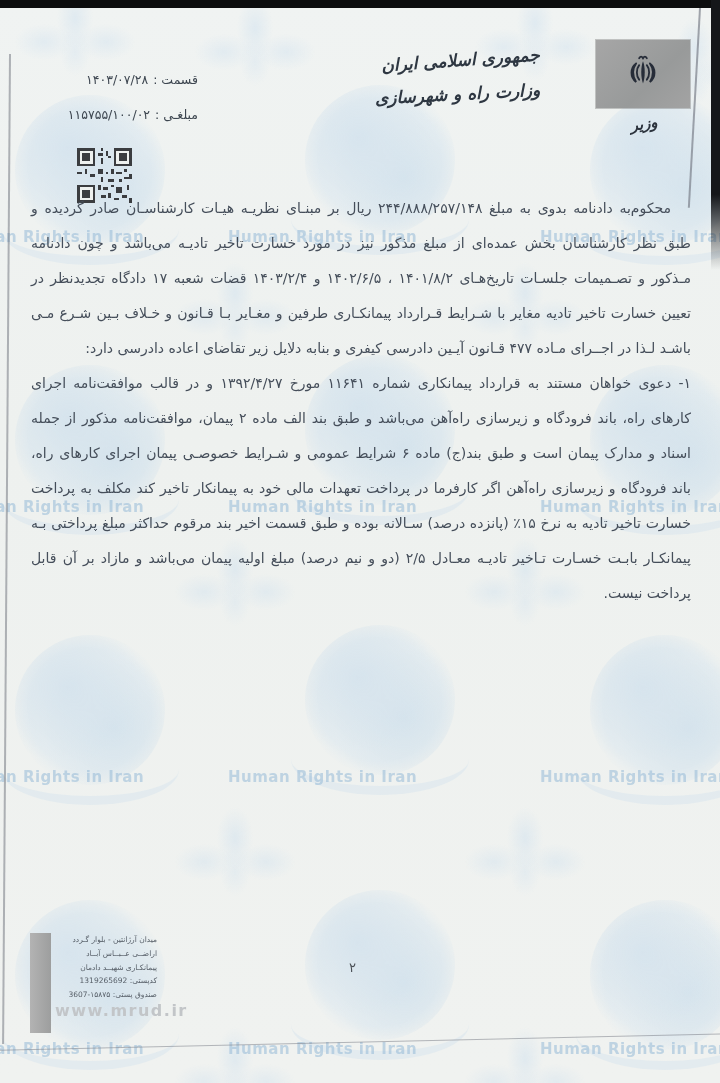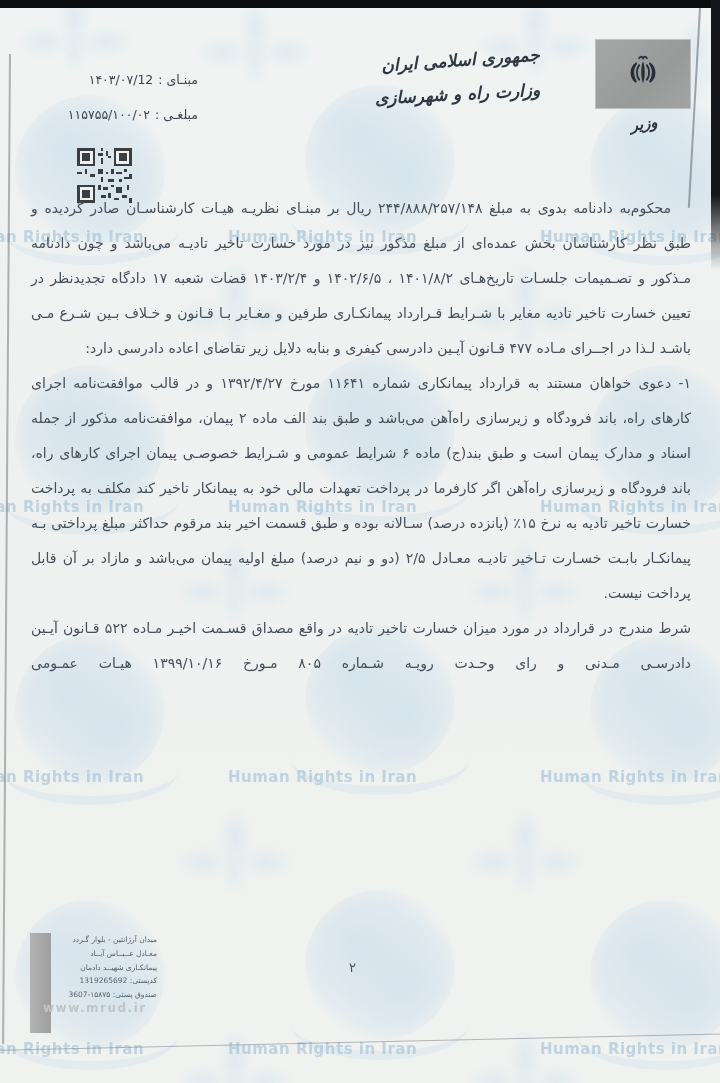--- a/index.html
+++ b/index.html
@@ -53,21 +53,21 @@
   .body-text{position:absolute;left:31px;top:191px;width:660px;direction:rtl;
     text-align:justify;font-size:14px;line-height:35px;color:#454e5a;}
   .para{margin:0;}
   .para.indent{text-indent:20px;}
   .para.cont{text-align-last:justify;}
   
   .footer-bar{position:absolute;left:30px;top:933px;width:21px;height:100px;
     background:linear-gradient(90deg,#b3b3b3,#9d9e9e);}
   .address{position:absolute;left:55px;top:933px;width:102px;direction:rtl;text-align:right;
     font-size:7.5px;line-height:13.8px;color:#565e67;}
-  .website{position:absolute;left:43px;top:1001px;font-size:12px;letter-spacing:1.5px;
+  .website{position:absolute;left:55px;top:1001px;font-size:16px;letter-spacing:1.5px;
     color:#c2c5c8;font-weight:bold;}
   .page-number{position:absolute;left:349px;top:960px;font-size:13px;color:#4a4f55;}
 </style>
 </head>
 <body>
 
 <div class="page">
 
   <div class="wm wm-flower" style="left:10px;top:-20px"></div>
   <div class="wm wm-flower" style="left:190px;top:-10px"></div>
@@ -124,21 +124,21 @@
         <path d="M39 15 C47 21 47 33 39 39 C44 31 44 22 39 15"></path>
         <path d="M25 17 C21 22 21 31 25 36"></path>
         <path d="M35 17 C39 22 39 31 35 36"></path>
         <path d="M25 8 q2.5 -4 5 0 q2.5 -4 5 0"></path>
       </svg>
     </span>
   </div>
   <div class="minister">وزیر</div>
 
   <div class="meta-block">
-    <div class="meta-line"><span class="lbl">مبنـای :</span><span>۱۴۰۳/۰۷/12</span></div>
+    <div class="meta-line"><span class="lbl">قسمت :</span><span>۱۴۰۳/۰۷/۲۸</span></div>
     <div class="meta-line"><span class="lbl">مبلغـی :</span><span>۱۱۵۷۵۵/۱۰۰/۰۲</span></div>
   </div>
 
   <div class="qr">
     <svg width="55" height="55" viewBox="0 0 21 21" shape-rendering="crispEdges" fill="#3b3d40">
       <rect x="0" y="0" width="7" height="7" fill="#3b3d40"></rect>
         <rect x="1" y="1" width="5" height="5" fill="#eef1ef"></rect>
         <rect x="2" y="2" width="3" height="3" fill="#3b3d40"></rect>
       <rect x="14" y="0" width="7" height="7" fill="#3b3d40"></rect>
         <rect x="15" y="1" width="5" height="5" fill="#eef1ef"></rect>
@@ -173,27 +173,26 @@
       <rect x="12" y="17" width="1" height="2"></rect>
         <rect x="14" y="19" width="2" height="1"></rect>
         <rect x="17" y="18" width="2" height="1"></rect>
         <rect x="20" y="19" width="1" height="2"></rect>
     </svg>
   </div>
 
   <div class="body-text">
     <p class="para indent">محکوم‌به دادنامه بدوی به مبلغ ۲۴۴/۸۸۸/۲۵۷/۱۴۸ ریال بر مبنـای نظریـه هیـات کارشناسـان صادر گردیده و طبق نظر کارشناسان بخش عمده‌ای از مبلغ مذکور نیز در مورد خسارت تاخیر تادیـه می‌باشد و چون دادنامه مـذکور و تصـمیمات جلسـات تاریخ‌هـای ۱۴۰۱/۸/۲ ، ۱۴۰۲/۶/۵ و ۱۴۰۳/۲/۴ قضات شعبه ۱۷ دادگاه تجدیدنظر در تعیین خسارت تاخیر تادیه مغایر با شـرایط قـرارداد پیمانکـاری طرفین و مغـایر بـا قـانون و خـلاف بـین شـرع مـی باشـد لـذا در اجــرای مـاده ۴۷۷ قـانون آیـین دادرسی کیفری و بنابه دلایل زیر تقاضای اعاده دادرسی دارد:</p>
     <p class="para">۱- دعوی خواهان مستند به قرارداد پیمانکاری شماره ۱۱۶۴۱ مورخ ۱۳۹۲/۴/۲۷ و در قالب موافقت‌نامه اجرای کارهای راه، باند فرودگاه و زیرسازی راه‌آهن می‌باشد و طبق بند الف ماده ۲ پیمان، موافقت‌نامه مذکور از جمله اسناد و مدارک پیمان است و طبق بند(ج) ماده ۶ شرایط عمومی و شـرایط خصوصـی پیمان اجرای کارهای راه، باند فرودگاه و زیرسازی راه‌آهن اگر کارفرما در پرداخت تعهدات مالی خود به پیمانکار تاخیر کند مکلف به پرداخت خسارت تاخیر تادیه به نرخ ۱۵٪ (پانزده درصد) سـالانه بوده و طبق قسمت اخیر بند مرقوم حداکثر مبلغ پرداختی بـه پیمانکـار بابـت خسـارت تـاخیر تادیـه معـادل ۲/۵ (دو و نیم درصد) مبلغ اولیه پیمان می‌باشد و مازاد بر آن قابل پرداخت نیست.</p>
-    <p class="para cont">شرط مندرج در قرارداد در مورد میزان خسارت تاخیر تادیه در واقع مصداق قسـمت اخیـر مـاده ۵۲۲ قـانون آیـین دادرسـی مـدنی و رای وحـدت رویـه شـماره ۸۰۵ مـورخ ۱۳۹۹/۱۰/۱۶ هیـات عمـومی</p>
   </div>
 
   <div class="footer-bar"></div>
   <div class="address">
     <div>میدان آرژانتین - بلوار گـردد</div>
-    <div>معـادل عــبــاس آبــاد</div>
+    <div>اراضــی عــبــاس آبــاد</div>
     <div>پیمانکـاری شهیــد دادمان</div>
     <div>کدپستی: 1319265692</div>
     <div>صندوق پستی: ۱۵۸۷۵-3607</div>
   </div>
   <div class="website">www.mrud.ir</div>
   <div class="page-number">۲</div>
 
 </div>
 
 </body></html>

